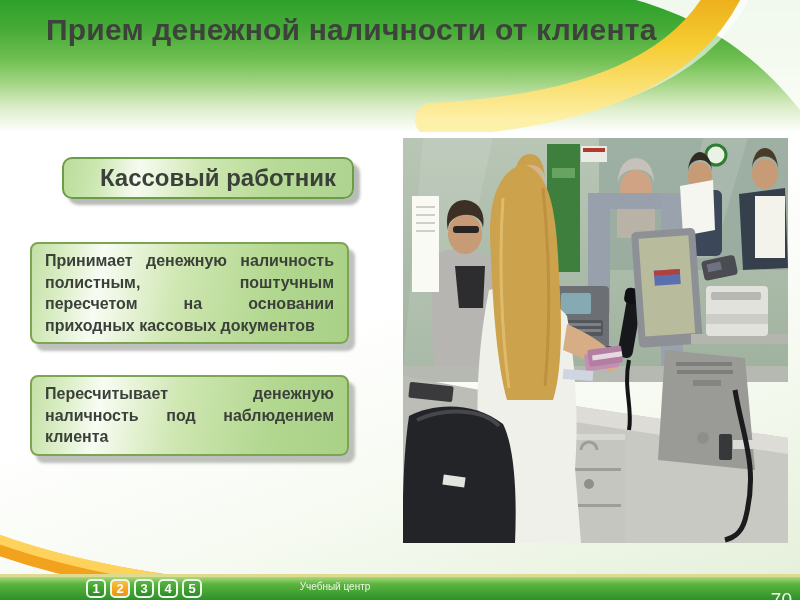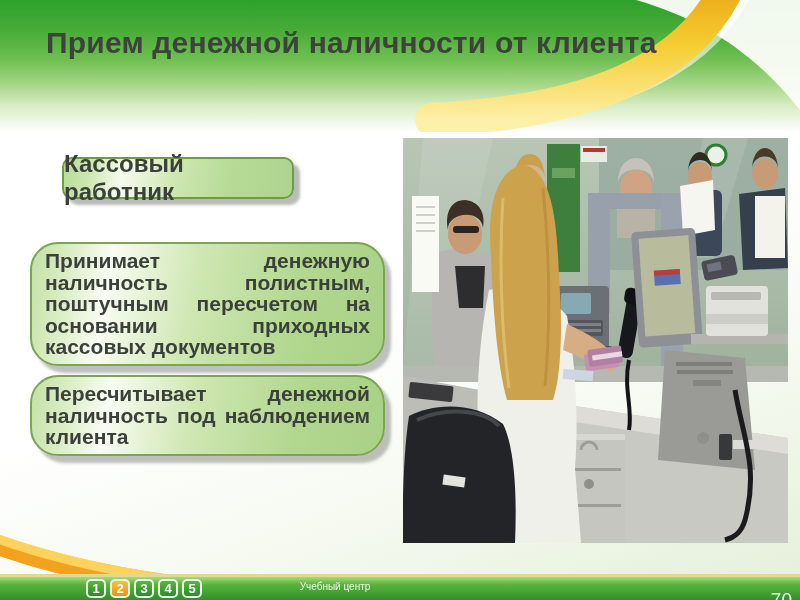--- a/index.html
+++ b/index.html
@@ -8,40 +8,40 @@
     font-family:"Liberation Sans", sans-serif;
     background: linear-gradient(160deg, #ffffff 50%, #f6faf1 72%, #eaf3e1 90%, #e4efda 100%);
   }
   
   .header {
     position:absolute; left:0; top:0; width:800px; height:132px;
     background: linear-gradient(180deg, #2da12b 0%, #46ab37 22%, #6fbf51 45%, #a6d687 64%, #d8ecc4 80%, rgba(238,246,231,0) 100%);
   }
   .header-swoosh { position:absolute; left:0; top:0; }
   .slide-title {
-    position:absolute; left:46px; top:26px; margin:0;
+    position:absolute; left:46px; top:13px; margin:0;
     font-size:30px; font-weight:bold; color:#3d423b; letter-spacing:0.2px;
     white-space:nowrap;
   }
   
   .role-box {
-    position:absolute; left:62px; top:157px; width:232px; height:42px;
+    position:absolute; left:62px; top:157px; width:292px; height:42px;
     border:2px solid #6d9c49; border-radius:10px; box-sizing:border-box;
     background: linear-gradient(100deg, #b9dc9a 0%, #cde8b2 12%, #f6fbf0 26%, #cfe7b2 48%, #b7db97 72%, #aed390 100%);
     box-shadow: 6px 6px 3px rgba(128,132,126,0.55);
-    display:flex; align-items:center; 
-    font-size:24px; font-weight:bold; color:#3b413a;
+    display:flex; align-items:center; justify-content:center;
+    font-size:24px; font-weight:bold; color:#3b413a;padding-left:20px;
   }
   
   .bullet {
-    position:absolute; left:30px; width:355px; box-sizing:border-box;
-    border:2px solid #7ca452; border-radius:28px;
+    position:absolute; left:30px; width:319px; box-sizing:border-box;
+    border:2px solid #7ca452; border-radius:8px;
     background: linear-gradient(100deg, #c3e0a6 0%, #d9edc3 10%, #f8fcf3 22%, #cfe7b2 46%, #b2d78f 75%, #a8d186 100%);
     box-shadow: 6px 7px 3px rgba(128,132,126,0.5);
-    color:#3b413a; font-weight:bold; font-size:21px; line-height:21.5px;
+    color:#3b413a; font-weight:bold; font-size:16px; line-height:21.5px;
   }
   .bullet p { margin:0; padding:6px 13px; text-align:justify; }
   .b1 { top:242px; min-height:99px; }
   .b2 { top:375px; min-height:55px; }
   .b3 { top:461px; min-height:82px; }
   
   .photo { position:absolute; left:403px; top:138px; width:385px; height:405px; overflow:hidden; }
   
   .bottom-swoosh { position:absolute; left:0; top:520px; }
   
@@ -85,21 +85,21 @@
   </div>
 
   <div class="role-box">
     <span>Кассовый работник</span>
   </div>
 
   <div class="bullet b1">
     <p>Принимает денежную наличность полистным, поштучным пересчетом на основании приходных кассовых документов</p>
   </div>
   <div class="bullet b2">
-    <p>Пересчитывает денежной наличность под наблюдением клиента</p>
+    <p>Пересчитывает денежную наличность под наблюдением клиента</p>
   </div>
 
   <div class="photo">
     <svg width="385" height="405" viewBox="0 0 385 405">
       <defs>
         <linearGradient id="gGlass" x1="0" y1="0" x2="0" y2="1">
           <stop offset="0" stop-color="#b9c6b6"></stop>
           <stop offset="1" stop-color="#9fb29e"></stop>
         </linearGradient>
       </defs>

